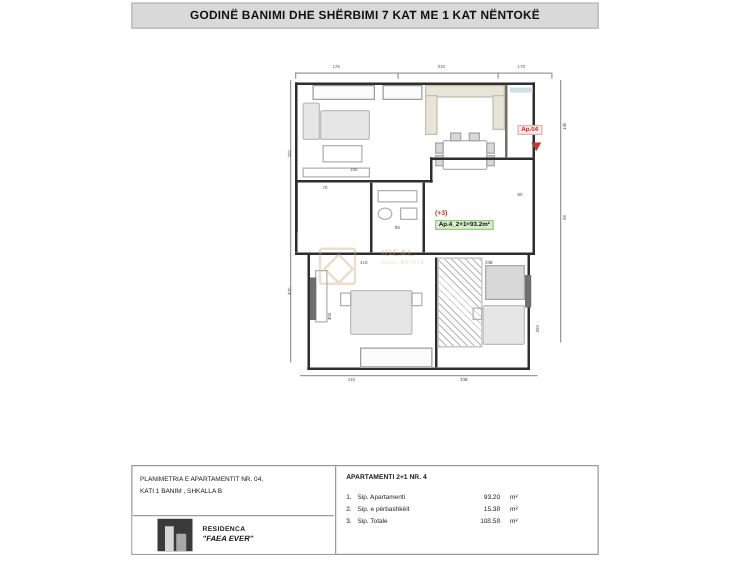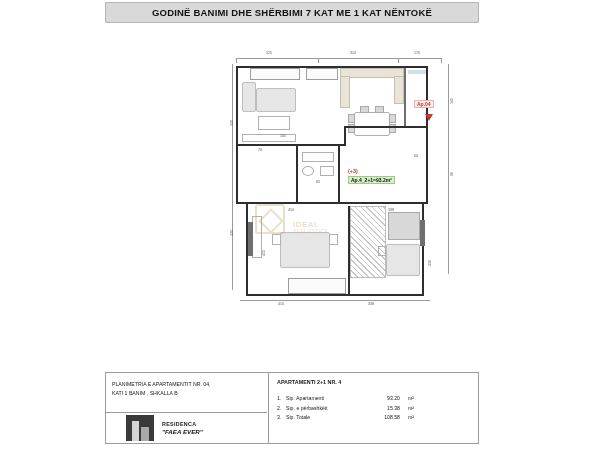--- a/index.html
+++ b/index.html
@@ -64,21 +64,21 @@
   }
   .pin{
     position:absolute;width:0;height:0;
     border-left:4px solid transparent;border-right:4px solid transparent;
     border-top:7px solid #c0392b;
   }
 
   
   .watermark{
     position:absolute;left:255px;top:198px;width:135px;height:36px;
-    opacity:.35;display:flex;align-items:flex-end;gap:8px;
+    opacity:.35;display:flex;align-items:flex-start;gap:20px;
   }
   .watermark .wmark{
     width:26px;height:26px;border:2px solid #c9a36a;border-radius:3px;
     position:relative;
   }
   .watermark .wmark:before{
     content:"";position:absolute;left:5px;top:6px;width:14px;height:14px;
     border:2px solid #c9a36a;transform:rotate(45deg);
   }
   .watermark .wtxt{font-size:8px;font-weight:bold;color:#c9a36a;letter-spacing:.5px;}

